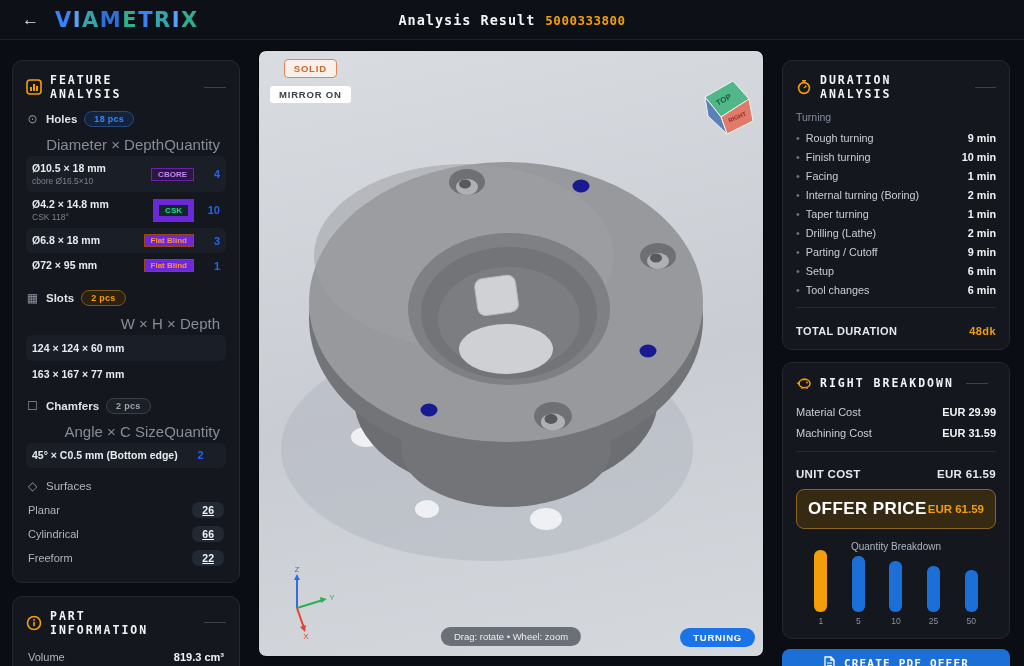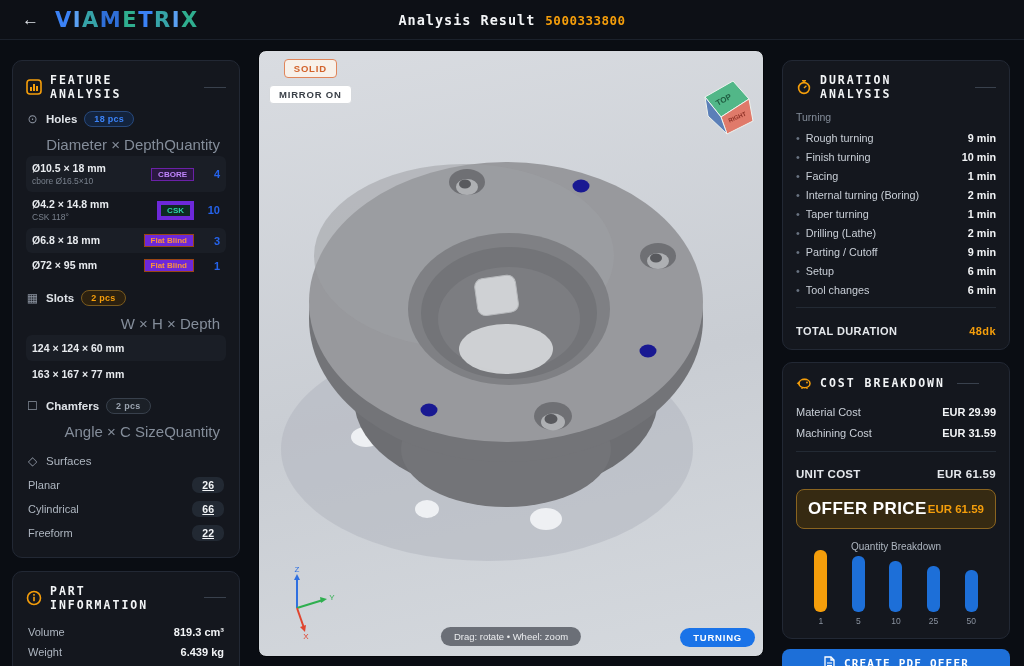--- a/index.html
+++ b/index.html
@@ -38,21 +38,21 @@
   .pill-blue{ color:#3b82f6; background:#13233c; border:1px solid #27497d;}
   .pill-orange{ color:#f59e0b; background:#2c2110; border:1px solid #7a5a1d;}
   .pill-gray{ color:#9aa3af; background:#1b2027; border:1px solid #38404c;}
   .thead{ display:flex; justify-content:flex-end; color:#848d9a; font-size:15px; padding:4px 6px 3px;}
   .hrow{ display:flex; align-items:center; gap:6px; padding:6px 6px; border-radius:6px; }
   .hrow.alt{ background:#1a1e26; }
   .hrow .dim{ font-size:10.5px; font-weight:bold; color:#e8ebef; line-height:1.25;}
   .hrow .sub{ font-size:8.5px; color:#79818d; font-weight:normal; margin-top:1px;}
   .hrow .tag{ margin-left:auto; font-size:8px; padding:1px 6px; border-radius:0; font-weight:bold; white-space:nowrap;}
   .tag-purple{ color:#c084fc; background:#2a1840; border:1px solid #6b21a8;}
-  .tag-teal{ color:#2dd4a8; background:#0e2a23; border:4px solid #6d28d9;}
+  .tag-teal{ color:#2dd4a8; background:#0e2a23; border:6px solid #6d28d9;}
   .tag-orange{ color:#fb923c; background:#6d28d9; border:1px solid #9a4514;}
   .hrow .qty{ width:20px; text-align:right; color:#2563eb; font-weight:bold; font-size:11px;}
   .srow{ padding:7px 6px; border-radius:6px; font-size:10.5px; font-weight:bold; color:#e8ebef;}
   .srow.alt{ background:#1a1e26;}
   .kvrow{ display:flex; justify-content:space-between; align-items:center; padding:4px 2px; font-size:11px;}
   .kvrow .k{ color:#aeb6c0;}
   .kvrow .v{ color:#f2f4f6; font-weight:bold;}
   .vpill{ background:#222933; border-radius:7px; padding:2px 10px; font-size:10.5px;text-decoration:underline;}
   .divider{ height:1px; background:#232a34; margin:8px 0;}
 
@@ -183,20 +183,26 @@
 
       <div class="sec-h">
         <span class="glyph">☐</span>
         <span class="sec-label">Chamfers</span>
         <span class="pill pill-gray">2 pcs</span>
       </div>
       <div class="thead">
         <span>Angle × C Size</span>
         <span>Quantity</span>
       </div>
+      <div class="hrow alt">
+        <div>
+            <div class="dim">45° × C0.5 mm  (Bottom edge)</div>
+          </div>
+        <span class="qty">2</span>
+      </div>
 
       <div class="sec-h">
         <span class="glyph">◇</span>
         <span class="sec-label" style="color:#aeb6c0;font-weight:normal;">Surfaces</span>
       </div>
       <div class="kvrow">
         <span class="k">Planar</span>
         <span class="v vpill">26</span>
       </div>
       <div class="kvrow">
@@ -378,21 +384,21 @@
         <span class="icon16">
           <svg width="16" height="16" viewBox="0 0 16 16">
               <ellipse cx="8.5" cy="8.5" rx="5.5" ry="4.2" fill="none" stroke="#f59e0b" stroke-width="1.5"></ellipse>
               <circle cx="11" cy="7.5" r="0.9" fill="#f59e0b"></circle>
               <path d="M3.5 7 L1.8 8.2 L3.5 9.4" fill="none" stroke="#f59e0b" stroke-width="1.3"></path>
               <line x1="6" y1="12.5" x2="6" y2="14" stroke="#f59e0b" stroke-width="1.3"></line>
               <line x1="11" y1="12.5" x2="11" y2="14" stroke="#f59e0b" stroke-width="1.3"></line>
               <line x1="6.5" y1="4.5" x2="10.5" y2="4.5" stroke="#f59e0b" stroke-width="1.3"></line>
             </svg>
         </span>
-        <span class="ph-title">COST BREAKDOWN</span>
+        <span class="ph-title">RIGHT BREAKDOWN</span>
       </div>
       <div class="crow">
         <span class="cn">Material Cost</span>
         <span class="cv">EUR 29.99</span>
       </div>
       <div class="crow">
         <span class="cn">Machining Cost</span>
         <span class="cv">EUR 31.59</span>
       </div>
       <div class="divider"></div>

